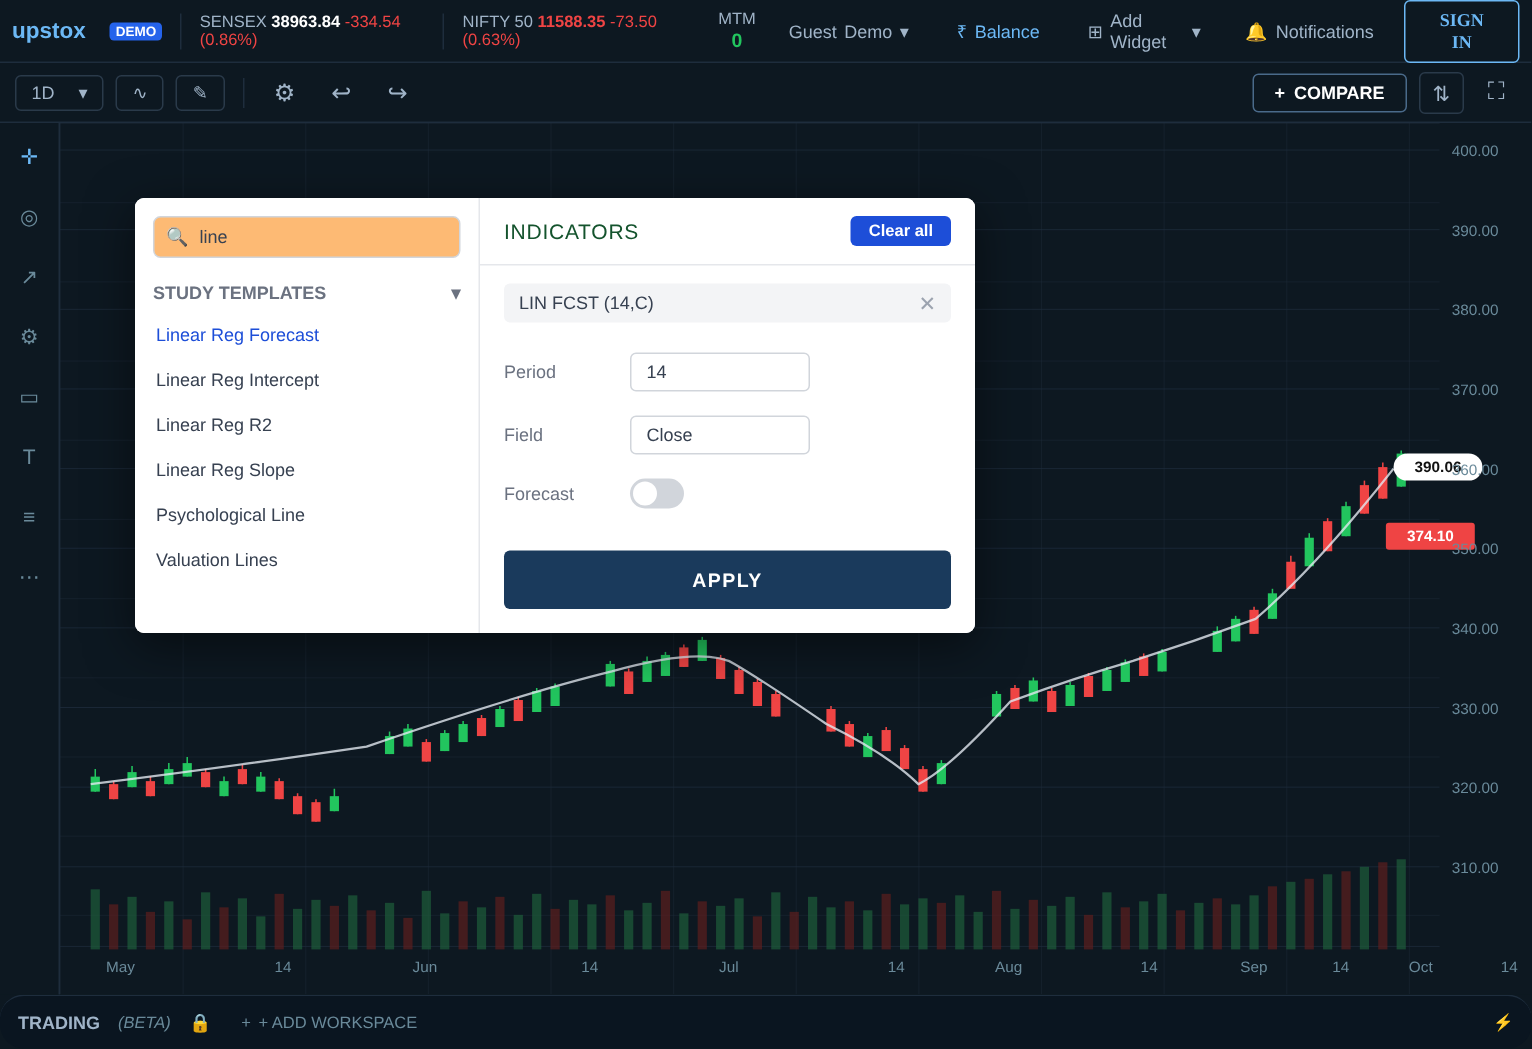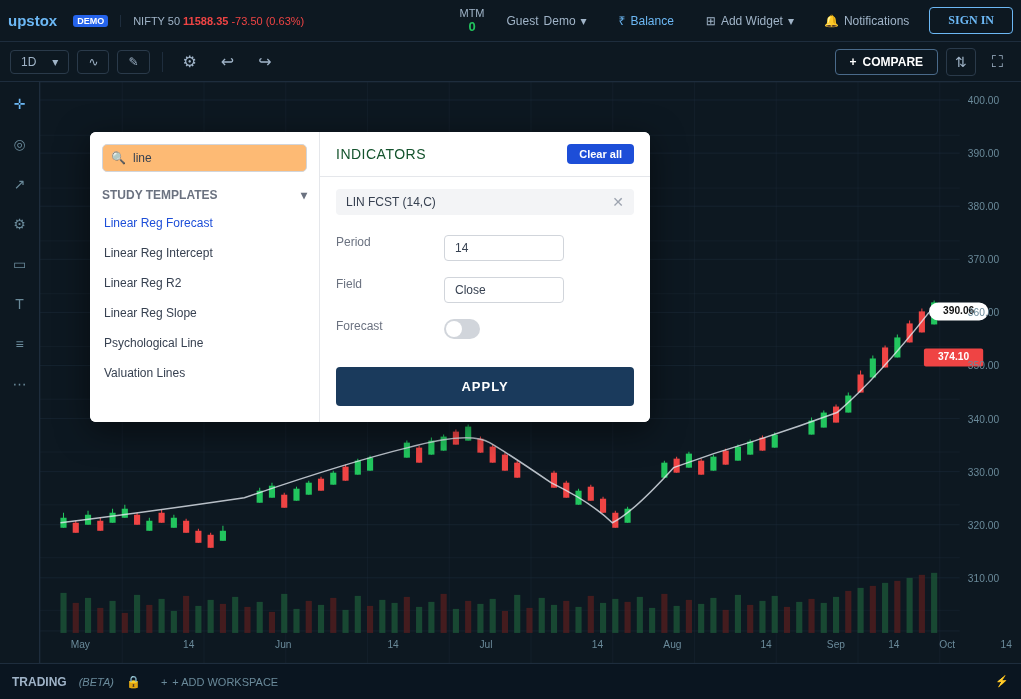--- a/index.html
+++ b/index.html
@@ -94,21 +94,21 @@
     .indicators-title { font-size: 14px; font-weight: 400; color: #14532d; letter-spacing: 0.5px; }
     .clear-all-btn {
       background: #1d4ed8; color: #fff; border: none; padding: 4px 12px; border-radius: 4px;
       font-size: 11px; cursor: pointer; font-weight: 600;
     }
     .active-indicator-tag {
       display: flex; align-items: center; gap: 6px; margin: 12px 16px;
       background: #f3f4f6; border-radius: 4px; padding: 5px 10px; font-size: 12px; color: #374151;
     }
     .tag-close { cursor: pointer; color: #9ca3af; font-size: 14px; }
-    .form-group { padding: 8px 16px; display: flex; gap: 28px; }
+    .form-group { padding: 8px 16px; display: flex; align-items: center; gap: 4px; }
     .form-label { font-size: 12px; color: #6b7280; width: 80px; }
     .form-input {
       border: 1px solid #d1d5db; border-radius: 4px; padding: 5px 10px; font-size: 12px;
       color: #374151; width: 120px;
     }
     .toggle-switch {
       width: 36px; height: 20px; background: #d1d5db; border-radius: 10px; cursor: pointer;
       position: relative; transition: background 0.2s;
     }
     .toggle-knob {
@@ -117,38 +117,43 @@
     }
     .apply-btn {
       display: block; width: calc(100% - 32px); margin: 20px 16px 16px;
       background: #1a3a5c; color: #fff; border: none; padding: 12px; border-radius: 4px;
       font-size: 13px; font-weight: 700; cursor: pointer; letter-spacing: 1px;
     }
 
     
     .bottom-bar {
       height: 36px; background: #0a1520; border-top: 1px solid #1e2d3d;
-      display: flex; align-items: center; padding: 0 12px; gap: 12px; font-size: 11px; color: #6a8a9a;
+      display: flex; align-items: center; padding: 0 12px; gap: 12px; font-size: 11px; color: #6a8a9a; border-radius: 16px;
     }
     .trading-label { font-weight: 700; color: #a0b4c8; font-size: 12px; }
     .trading-beta { font-style: italic; font-size: 11px; }
     .lock-icon { font-size: 12px; }
     .add-workspace-btn {
       display: flex; align-items: center; gap: 5px; color: #6a8a9a; cursor: pointer;
       padding: 3px 8px; border: none; background: transparent; font-size: 11px;
     }
     .bottom-right { margin-left: auto; }
   </style>
 </head>
 <body>
 
 <div class="top-nav">
   <div class="logo-area">
     <span class="logo-text">upstox</span>
     <span class="demo-badge">DEMO</span>
+  </div>
+  <div class="nav-ticker">
+    <span>SENSEX</span>
+    <span class="price">38963.84</span>
+    <span class="change-neg">-334.54 (0.86%)</span>
   </div>
   <div class="nav-ticker-2">
     <span>NIFTY 50</span>
     <span class="price-red">11588.35</span>
     <span class="change-neg">-73.50 (0.63%)</span>
   </div>
   <div class="spacer"></div>
   <div class="mtm-box">
     <div>MTM</div>
     <div class="mtm-val">0</div>

